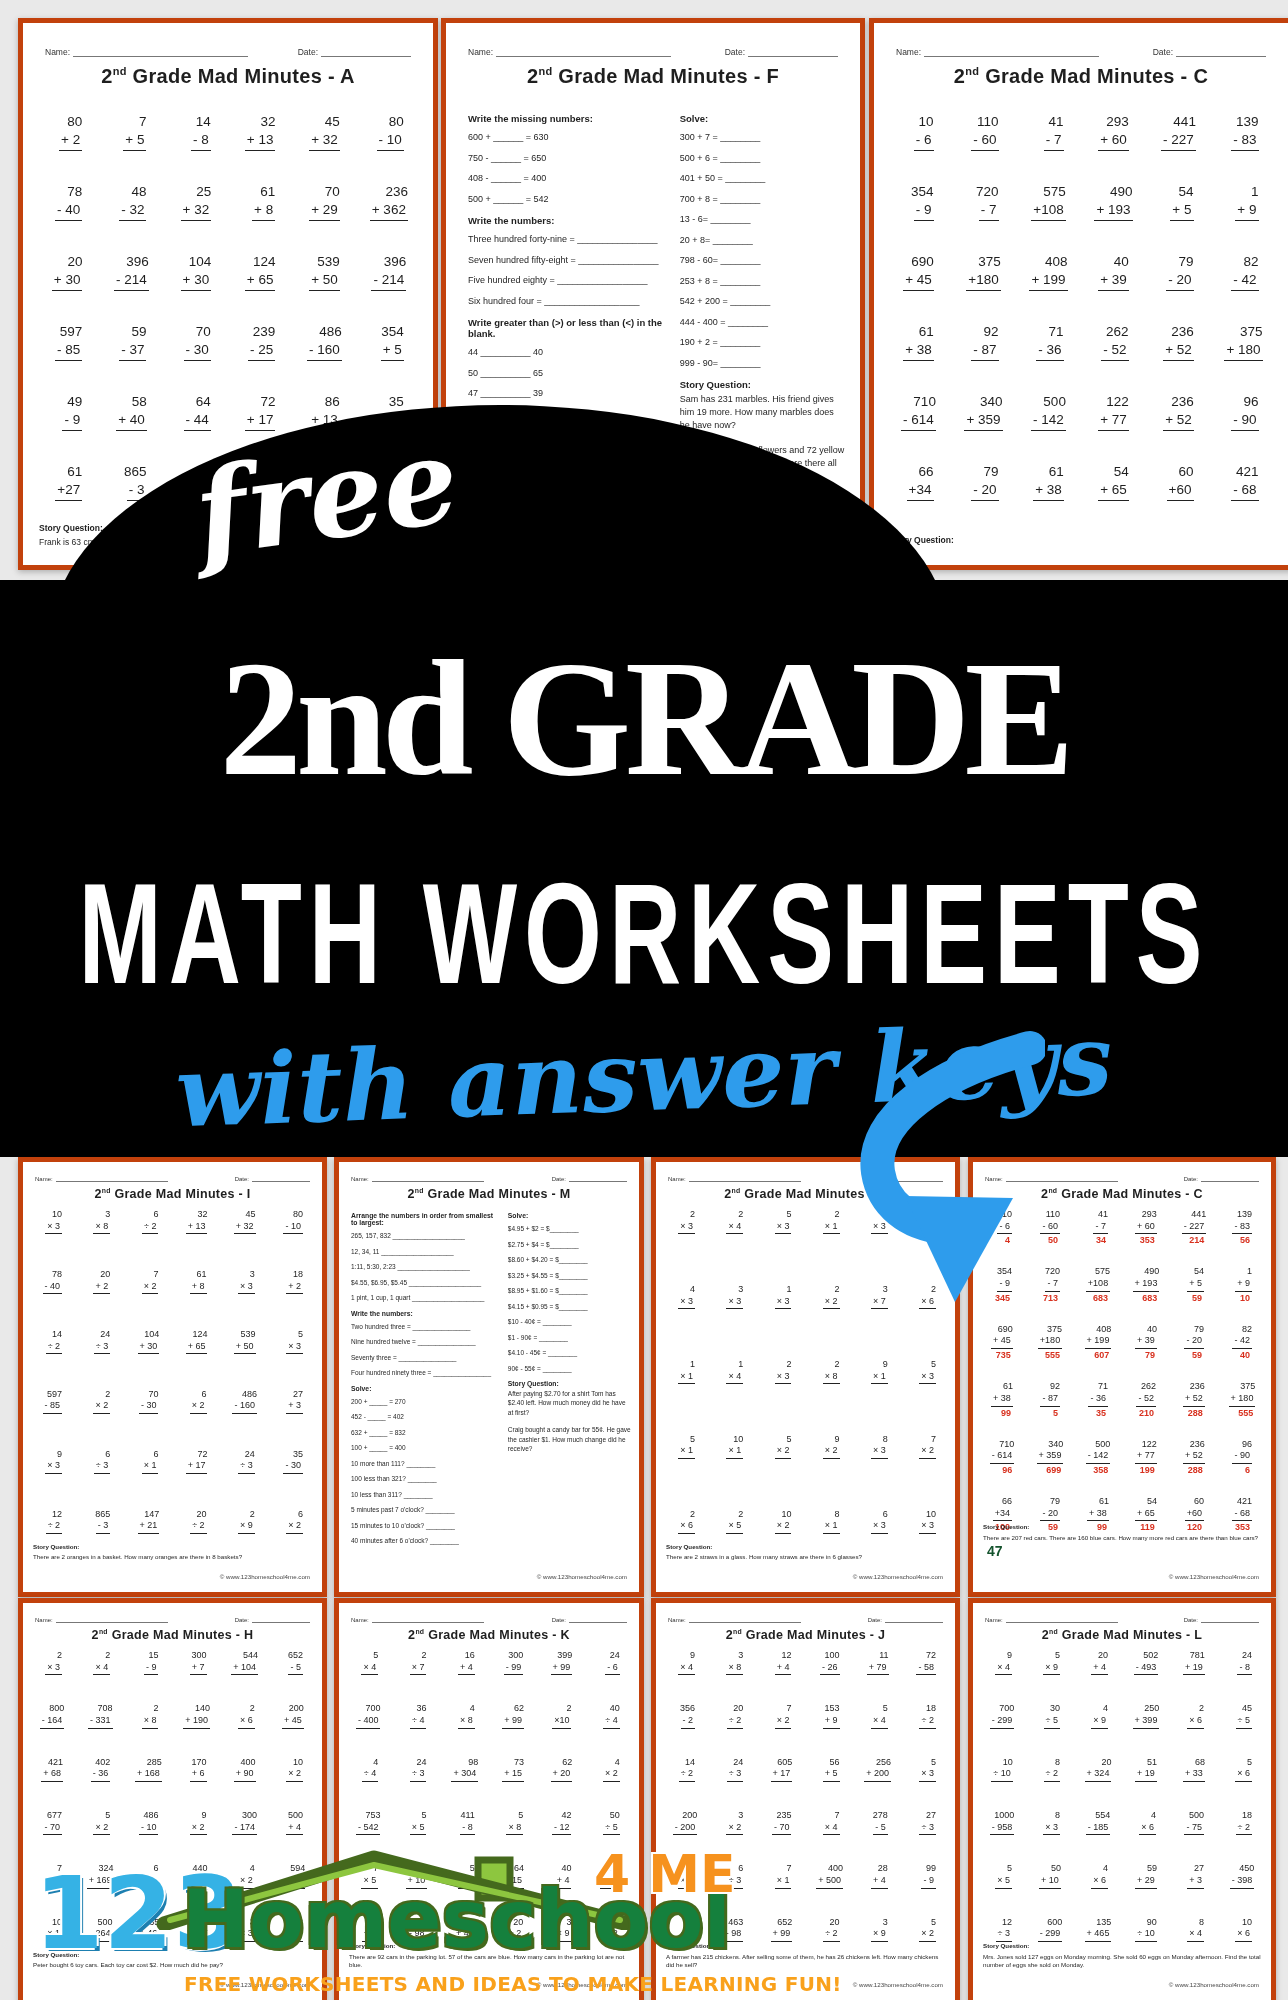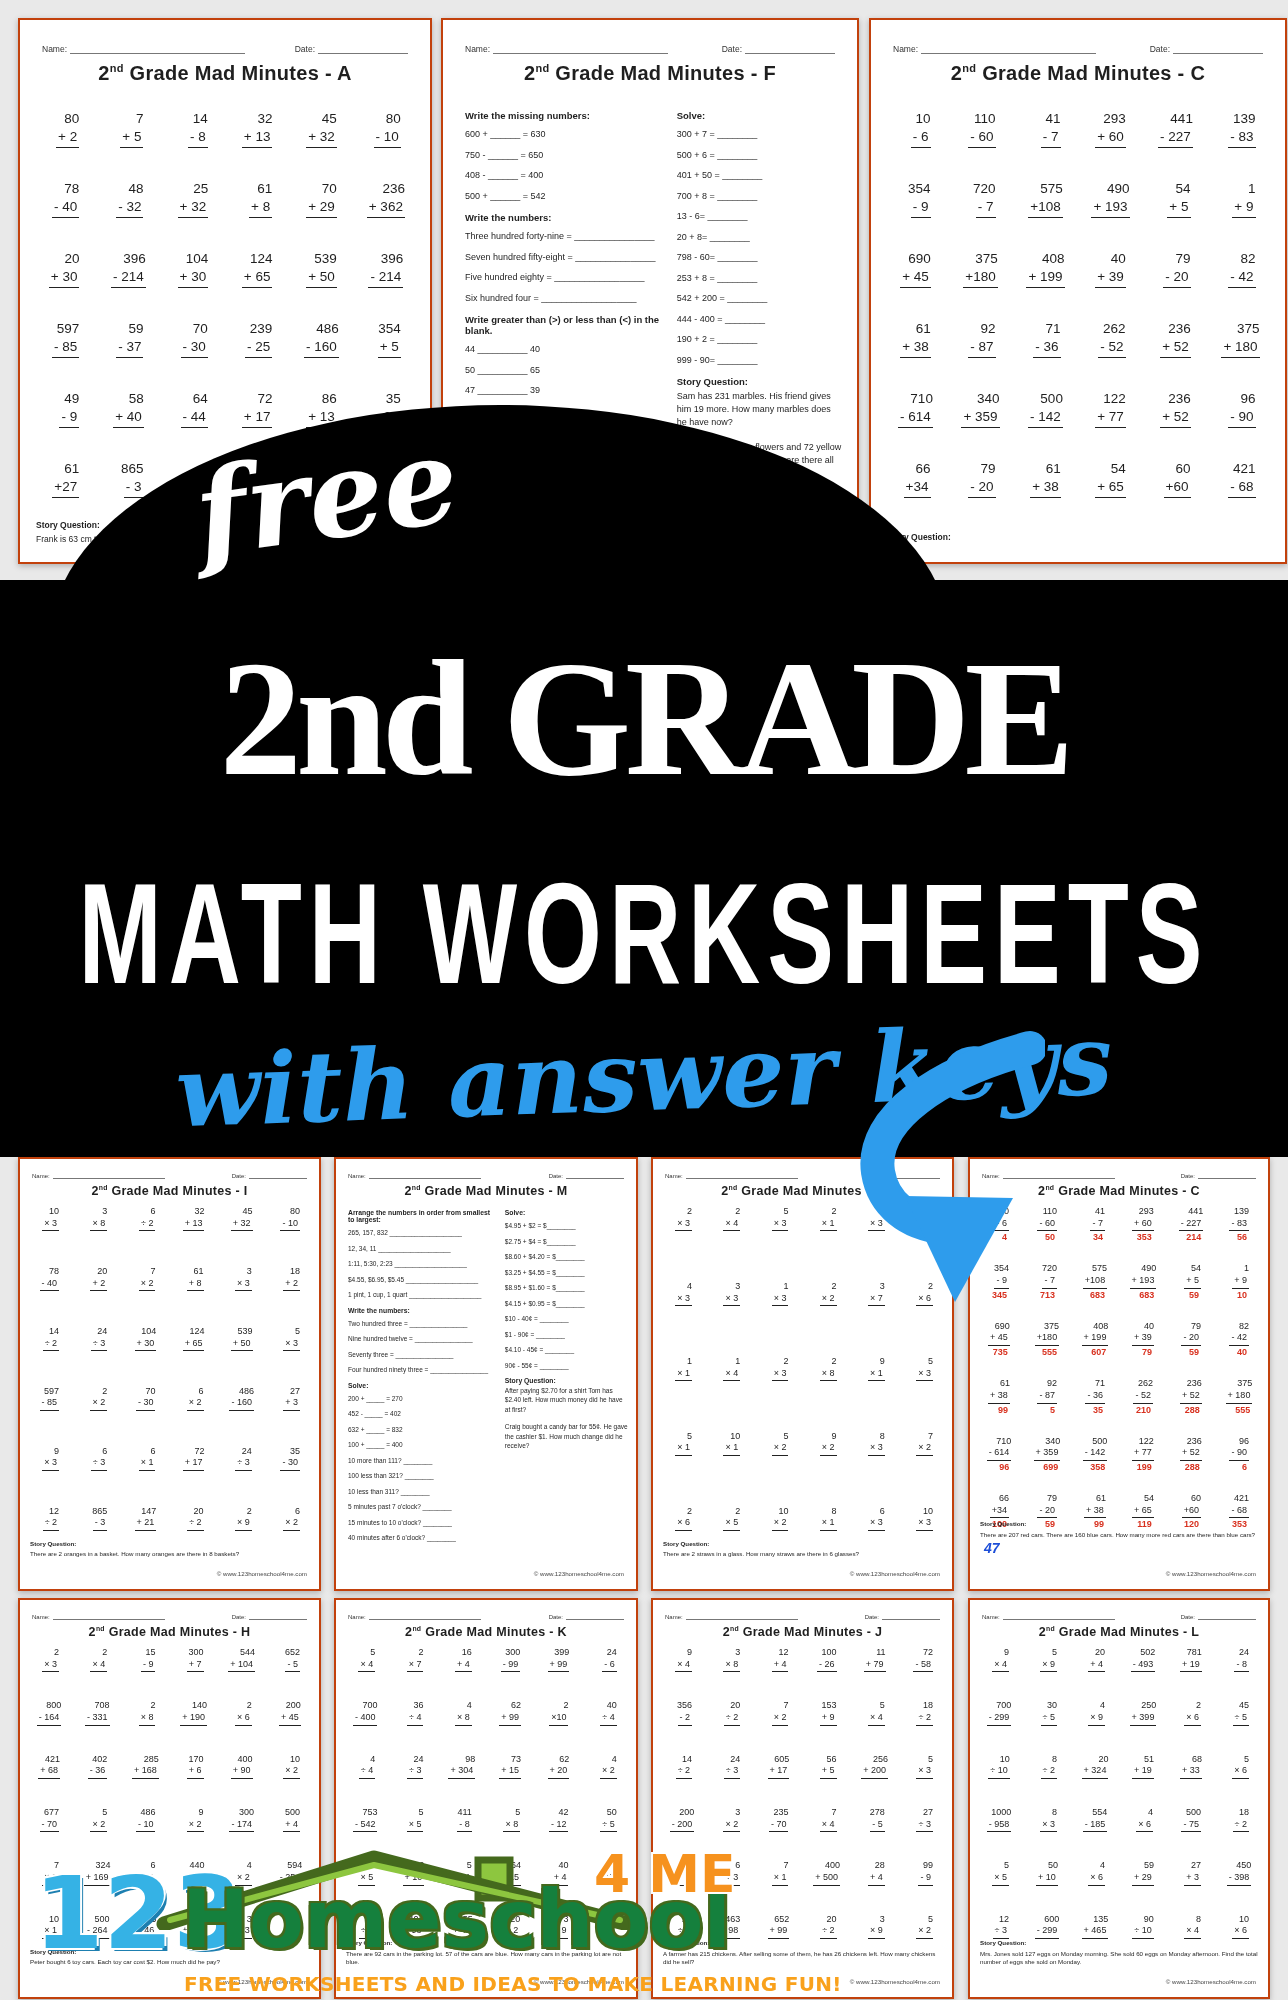--- a/index.html
+++ b/index.html
@@ -1,41 +1,41 @@
 <!DOCTYPE html>
 <html><head>
 <meta charset="utf-8">
 <style>
   html,body{margin:0;padding:0;background:#999;}
   #canvas{position:relative;width:1288px;height:2000px;margin:0 auto;background:#E9E9E9;overflow:hidden;
           font-family:"Liberation Sans",sans-serif;color:#1f1f1f;}
 
   
-  .panel{position:absolute;background:#fff;border:2px solid #c2410c;box-shadow:0 2px 6px rgba(0,0,0,.25);z-index:2;}
+  .panel{position:absolute;background:#fff;border:5px solid #c2410c;box-shadow:0 2px 6px rgba(0,0,0,.25);z-index:2;}
   .hdr{position:absolute;top:24px;left:22px;right:22px;display:flex;justify-content:space-between;font-size:8.5px;color:#333;}
   .sm .hdr{top:12px;left:12px;right:12px;font-size:6px;}
   .hf{display:flex;align-items:flex-end;}
   .hl{display:inline-block;border-bottom:1px solid #777;height:7px;margin-left:3px;}
   .hl.name{width:175px}.hl.date{width:90px}
   .sm .hl.name{width:112px}.sm .hl.date{width:58px}
   .title{position:absolute;top:42px;left:0;right:0;text-align:center;font-weight:bold;font-size:20px;letter-spacing:.3px;}
   .sm .title{top:25px;font-size:12.5px;}
   .title sup{font-size:55%;}
   .rows{position:absolute;left:12px;right:12px;top:90px;bottom:64px;display:flex;flex-direction:column;justify-content:space-between;}
   .sm .rows{left:5px;right:5px;top:47px;bottom:58px;}
   .grow{display:grid;grid-template-columns:repeat(6,1fr);justify-items:center;}
   .cell{display:flex;flex-direction:column;align-items:flex-end;font-size:13.5px;line-height:1.35;min-width:30px;}
   .sm .cell{font-size:9px;line-height:1.3;min-width:20px;}
   .cb{border-bottom:1.5px solid #222;padding:0 2px 1px;}
   .sm .cb{border-bottom-width:1px;}
   .ca{color:#D8311F;font-weight:bold;padding:1px 2px 0;}
   .story{position:absolute;left:16px;right:16px;bottom:16px;font-size:8.5px;line-height:1.4;}
   .sm .story{left:10px;right:10px;bottom:30px;font-size:6.2px;}
   .sh{font-weight:bold;margin-bottom:2px;}
-  .sa{color:#1d4ed8;font-weight:bold;font-size:14px;margin-left:4px;vertical-align:middle;font-style:italic;}
+  .sa{color:#14532d;font-weight:bold;font-size:14px;margin-left:4px;vertical-align:middle;}
   .footer{position:absolute;right:12px;bottom:12px;font-size:6.2px;color:#444;}
   
   .cols{position:absolute;top:84px;left:22px;right:14px;bottom:8px;display:flex;}
   .sm .cols{top:46px;left:12px;right:8px;bottom:8px;}
   .colL{width:56%;padding-right:10px;box-sizing:border-box;}
   .colR{width:44%;box-sizing:border-box;}
   .tsh{font-weight:bold;font-size:9.5px;margin:6px 0 3px;}
   .sm .tsh{font-size:6.8px;margin:4px 0 2px;}
   .tsl{font-size:9px;line-height:20.5px;white-space:nowrap;overflow:hidden;}
   .sm .tsl{font-size:6.5px;line-height:15.5px;}

